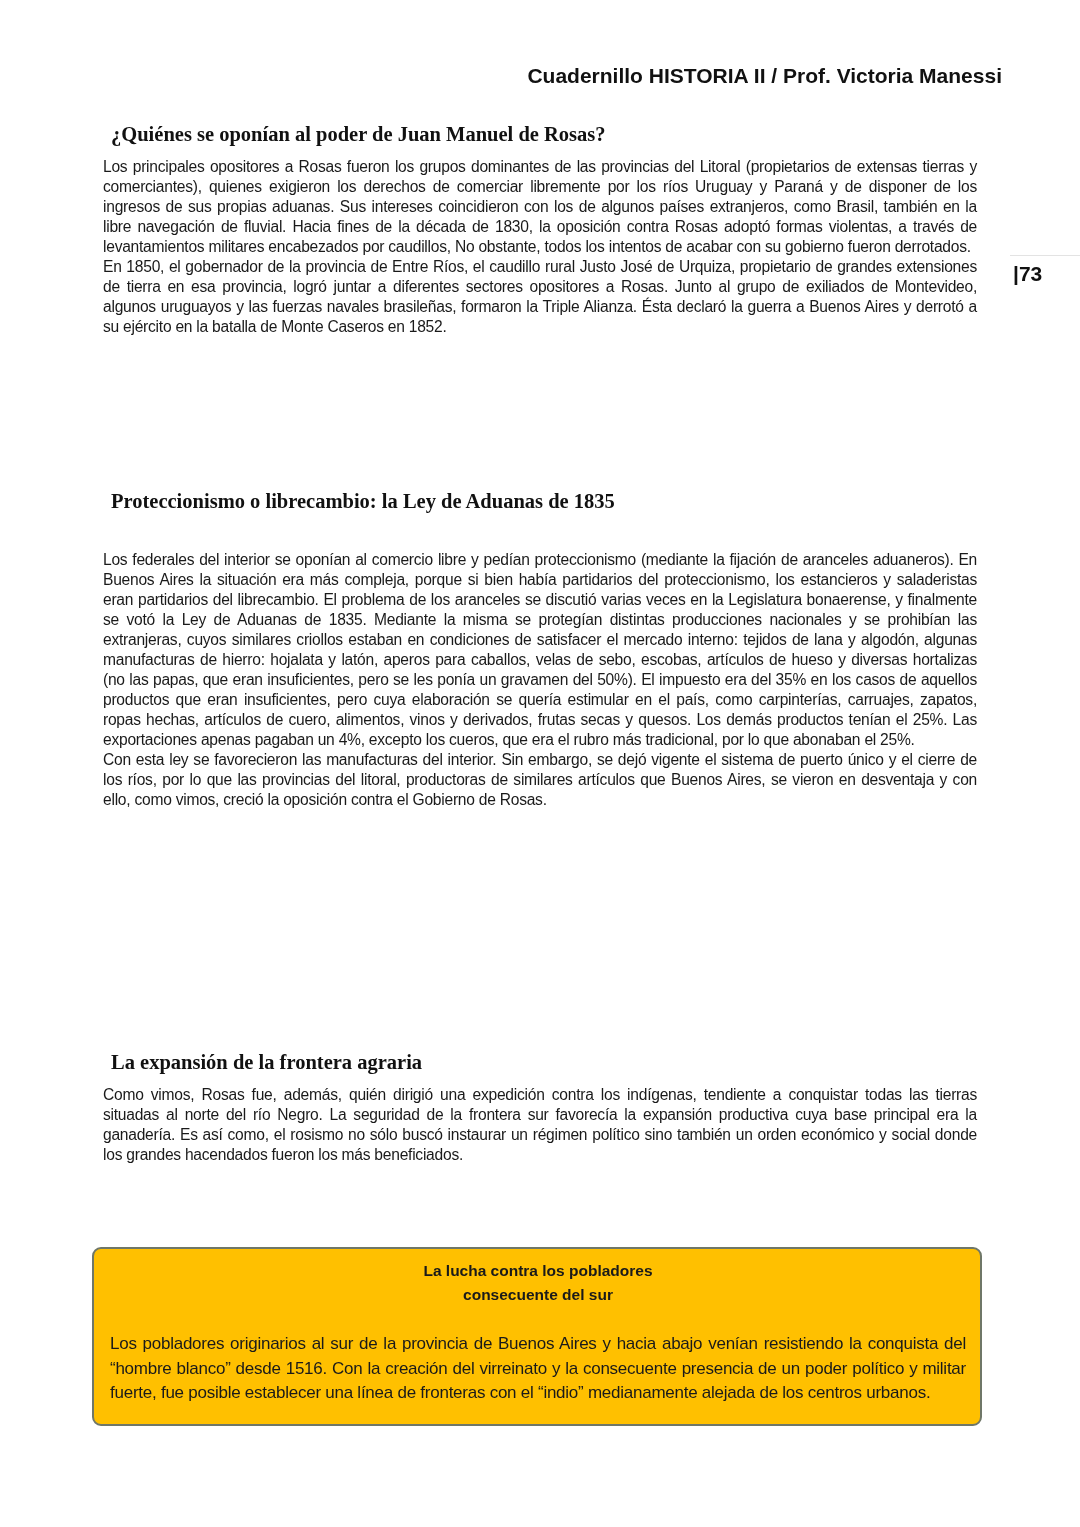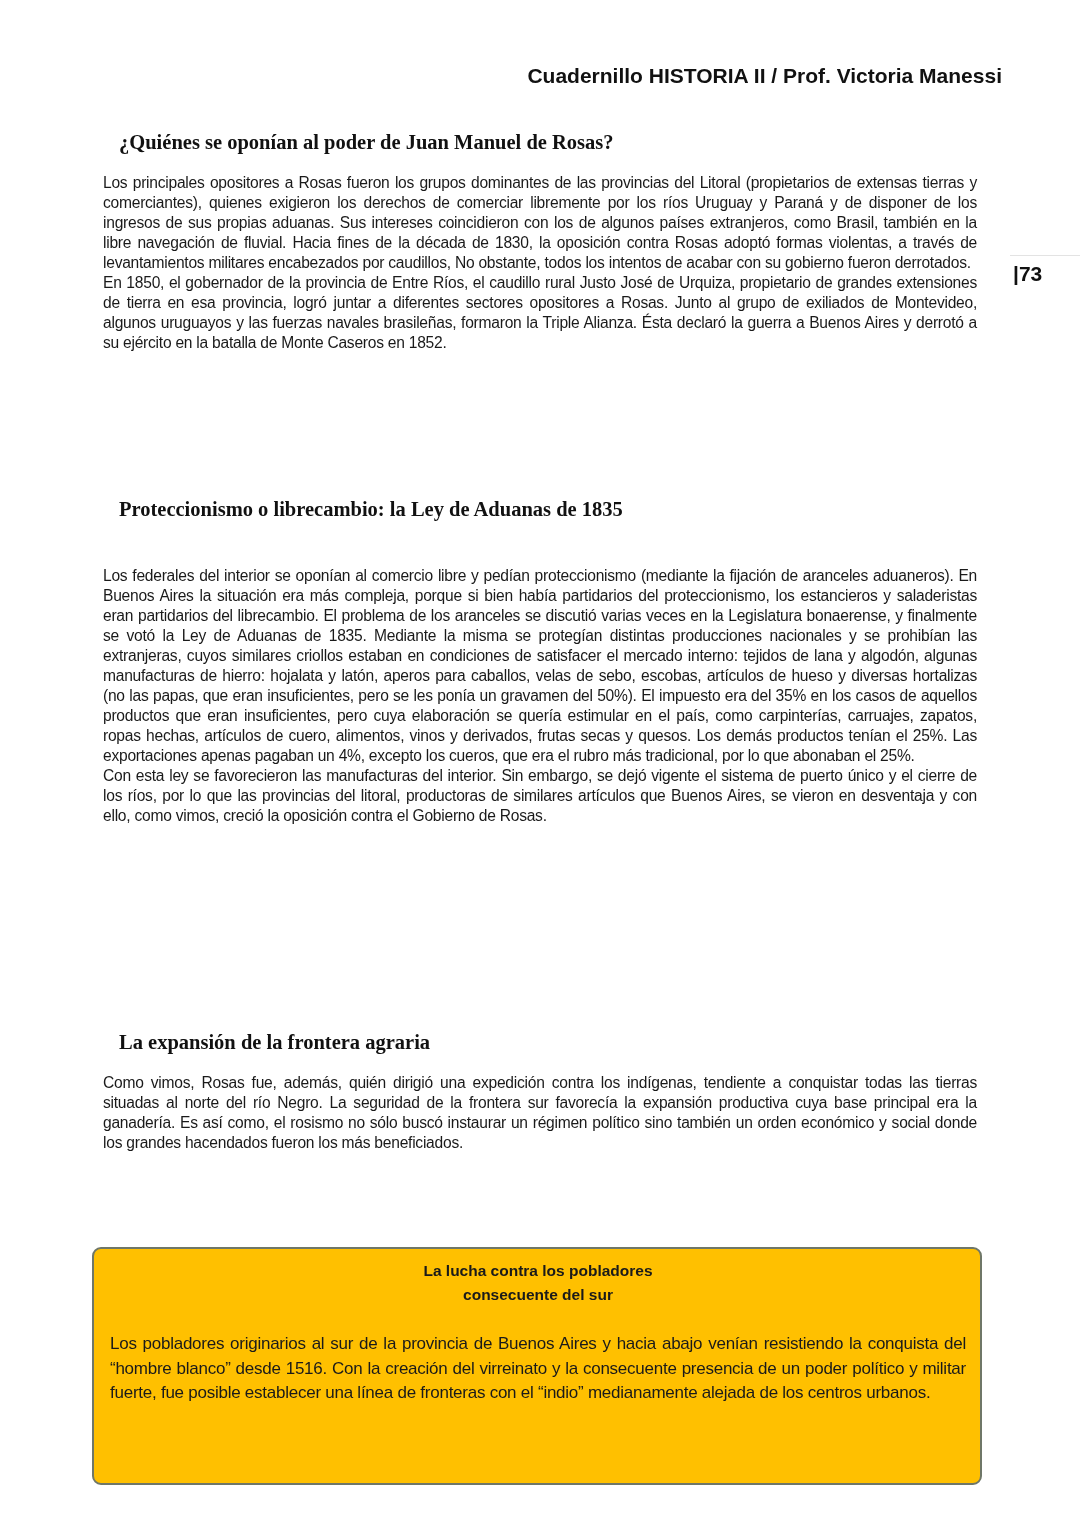--- a/index.html
+++ b/index.html
@@ -21,35 +21,35 @@
   .page-number {
     position: absolute; top: 262px; left: 1013px;
     font-family: "Liberation Sans", sans-serif;
     font-weight: bold; font-size: 21px; color: #111;
   }
   .content {
     position: absolute; left: 103px; width: 874px; top: 112px;
   }
   h2 {
     font-family: "Liberation Serif", serif;
-    font-weight: bold; font-size: 20.5px; margin: 16px; line-height: 29px;
+    font-weight: bold; font-size: 20.5px; margin: 8px; line-height: 29px;
     color: #111;
   }
   p.body {
     font-family: "Liberation Sans", sans-serif;
     font-size: 15.6px; line-height: 20px;
     text-align: justify; margin: 0;
     letter-spacing: -0.25px;
   }
   .sec1 { position: absolute; top: 0; left: 0; width: 874px; }
   .sec2 { position: absolute; top: 367px; left: 0; width: 874px; }
   .sec2 .gap { height: 26px; }
-  .sec3 { position: absolute; top: 900px; left: 0; width: 874px; }
+  .sec3 { position: absolute; top: 928px; left: 0; width: 874px; }
   .callout {
-    position: absolute; left: 92px; top: 1247px; width: 890px; height: 238px;
+    position: absolute; left: 92px; top: 1247px; width: 890px; height: 179px;
     box-sizing: border-box;
     background: #ffc000;
     border: 2px solid #6f7768;
     border-radius: 9px;
     padding: 10px 14px 0 16px;
   }
   .callout-title {
     text-align: center;
     font-family: "Liberation Sans", sans-serif;
     font-weight: bold; font-size: 15.5px; line-height: 24px;

